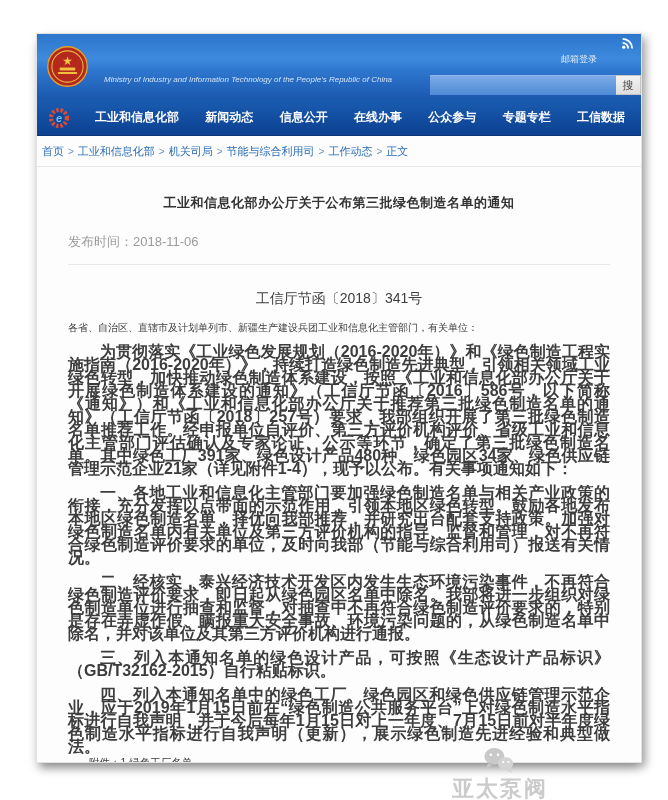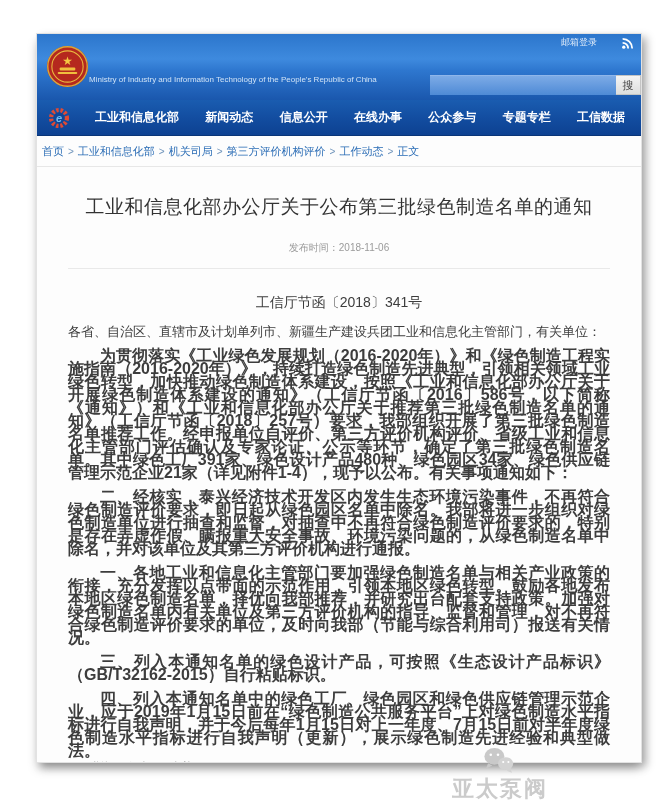--- a/index.html
+++ b/index.html
@@ -17,23 +17,23 @@
   .site-header{
     position:relative;height:66px;
     background:linear-gradient(180deg,#2c76cc 0%,#3e8ade 38%,#2e77cf 55%,#1a57ad 100%);
   }
   .emblem{position:absolute;left:9px;top:11px;width:43px;height:43px;}
   .site-title{
     position:absolute;left:57px;top:11px;color:#ffffff;font-size:19px;font-weight:bold;
     letter-spacing:1px;text-shadow:1px 1px 2px rgba(0,20,60,.45);white-space:nowrap;
   }
   .site-subtitle{
-    position:absolute;left:52px;top:41px;color:#cfe2f6;font-size:8px;white-space:nowrap;
+    position:absolute;left:67px;top:41px;color:#cfe2f6;font-size:8px;white-space:nowrap;font-style:italic;
   }
-  .mail-login{position:absolute;top:2px;right:44px;font-size:9px;color:#e2edfa;cursor:pointer;}
+  .mail-login{position:absolute;top:19px;right:44px;font-size:9px;color:#e2edfa;cursor:pointer;}
   .rss{position:absolute;top:2px;right:7px;width:13px;height:13px;cursor:pointer;}
   .search{position:absolute;bottom:5px;right:0;display:flex;align-items:stretch;}
   .search-input{
     width:186px;height:20px;border:0;outline:none;box-sizing:border-box;
     background:linear-gradient(180deg,#7dabe6 0%,#4e8ad6 100%);
     border-top:1px solid #8fb6ea;
   }
   .search-btn{
     width:25px;height:20px;border:1px solid #c4c4c4;border-left:0;box-sizing:border-box;
     background:linear-gradient(180deg,#f4f4f4,#dddddd);
@@ -53,27 +53,27 @@
   .breadcrumb{
     height:30px;line-height:30px;padding-left:5px;background:#fdfdfd;
     border-bottom:1px solid #e7e7e7;font-size:11px;white-space:nowrap;
   }
   .crumb{color:#2a6cb5;cursor:pointer;}
   .crumb-current{color:#2a6cb5;}
   .sep{color:#6f94bb;margin:0 4px;font-size:10px;}
   
   .article{padding:0 31px;color:#3d3d3d;}
   .art-title{
-    margin-top:27px;text-align:center;font-size:19px;font-weight:normal;color:#333;
+    margin-top:27px;text-align:center;font-size:13px;font-weight:bold;color:#333;
     letter-spacing:.5px;
   }
-  .pub-date{margin-top:21px;text-align:center;font-size:10px;color:#9b9b9b;}
+  .pub-date{margin-top:21px;font-size:13px;color:#9b9b9b;}
   .divider{margin-top:13px;border-top:1px solid #e9e9e9;height:0;}
   .doc-num{margin-top:25px;text-align:center;font-size:14px;color:#3d3d3d;}
-  .addressee{margin-top:13px;font-size:13px;line-height:13px;}
+  .addressee{margin-top:13px;font-size:10px;line-height:13px;}
   .body-p{
     margin:11px 0 0;font-size:16px;line-height:13px;text-indent:2em;
     text-align:justify;
     font-weight:bold;
   }
   .attachments{margin-top:3px;font-size:10.5px;line-height:13px;padding-left:21px;}
   .attach-line{padding-left:37px;}
   .signature{margin-top:15px;text-align:right;padding-right:26px;font-size:10.5px;}
   .sign-date{margin-top:17px;text-align:right;padding-right:26px;font-size:10.5px;}
   
@@ -125,32 +125,32 @@
     <span class="nav-item">工业和信息化部</span>
     <span class="nav-item">新闻动态</span>
     <span class="nav-item">信息公开</span>
     <span class="nav-item">在线办事</span>
     <span class="nav-item">公众参与</span>
     <span class="nav-item">专题专栏</span>
     <span class="nav-item">工信数据</span>
   </div>
 
   <div class="breadcrumb">
-    <span class="crumb">首页</span><span class="sep">&gt;</span><span class="crumb">工业和信息化部</span><span class="sep">&gt;</span><span class="crumb">机关司局</span><span class="sep">&gt;</span><span class="crumb">第三方评价机构评价</span><span class="sep">&gt;</span><span class="crumb">工作动态</span><span class="sep">&gt;</span><span class="crumb-current">正文</span>
+    <span class="crumb">首页</span><span class="sep">&gt;</span><span class="crumb">工业和信息化部</span><span class="sep">&gt;</span><span class="crumb">机关司局</span><span class="sep">&gt;</span><span class="crumb">节能与综合利用司</span><span class="sep">&gt;</span><span class="crumb">工作动态</span><span class="sep">&gt;</span><span class="crumb-current">正文</span>
   </div>
 
   <div class="article">
     <div class="art-title">工业和信息化部办公厅关于公布第三批绿色制造名单的通知</div>
     <div class="pub-date"><span>发布时间：</span><span>2018-11-06</span></div>
     <div class="divider"></div>
     <div class="doc-num">工信厅节函〔2018〕341号</div>
     <div class="addressee">各省、自治区、直辖市及计划单列市、新疆生产建设兵团工业和信息化主管部门，有关单位：</div>
     <p class="body-p">为贯彻落实《工业绿色发展规划（2016-2020年）》和《绿色制造工程实施指南（2016-2020年）》，持续打造绿色制造先进典型，引领相关领域工业绿色转型，加快推动绿色制造体系建设，按照《工业和信息化部办公厅关于开展绿色制造体系建设的通知》（工信厅节函〔2016〕586号，以下简称《通知》）和《工业和信息化部办公厅关于推荐第三批绿色制造名单的通知》（工信厅节函〔2018〕257号）要求，我部组织开展了第三批绿色制造名单推荐工作。经申报单位自评价、第三方评价机构评价、省级工业和信息化主管部门评估确认及专家论证、公示等环节，确定了第三批绿色制造名单。其中绿色工厂391家、绿色设计产品480种、绿色园区34家、绿色供应链管理示范企业21家（详见附件1-4），现予以公布。有关事项通知如下：</p>
+    <p class="body-p">一、各地工业和信息化主管部门要加强绿色制造名单与相关产业政策的衔接，充分发挥以点带面的示范作用，引领本地区绿色转型。鼓励各地发布本地区绿色制造名单，择优向我部推荐，并研究出台配套支持政策。加强对绿色制造名单内有关单位及第三方评价机构的指导、监督和管理，对不再符合绿色制造评价要求的单位，及时向我部（节能与综合利用司）报送有关情况。</p>
     <p class="body-p">二、经核实，泰兴经济技术开发区内发生生态环境污染事件，不再符合绿色制造评价要求，即日起从绿色园区名单中除名。我部将进一步组织对绿色制造单位进行抽查和监督，对抽查中不再符合绿色制造评价要求的，特别是存在弄虚作假、瞒报重大安全事故、环境污染问题的，从绿色制造名单中除名，并对该单位及其第三方评价机构进行通报。</p>
-    <p class="body-p">一、各地工业和信息化主管部门要加强绿色制造名单与相关产业政策的衔接，充分发挥以点带面的示范作用，引领本地区绿色转型。鼓励各地发布本地区绿色制造名单，择优向我部推荐，并研究出台配套支持政策。加强对绿色制造名单内有关单位及第三方评价机构的指导、监督和管理，对不再符合绿色制造评价要求的单位，及时向我部（节能与综合利用司）报送有关情况。</p>
     <p class="body-p">三、列入本通知名单的绿色设计产品，可按照《生态设计产品标识》（GB/T32162-2015）自行粘贴标识。</p>
     <p class="body-p">四、列入本通知名单中的绿色工厂、绿色园区和绿色供应链管理示范企业，应于2019年1月15日前在“绿色制造公共服务平台”上对绿色制造水平指标进行自我声明，并于今后每年1月15日对上一年度、7月15日前对半年度绿色制造水平指标进行自我声明（更新），展示绿色制造先进经验和典型做法。</p>
     <div class="attachments">
       <div><span>附件：</span><span>1.绿色工厂名单</span></div>
       <div class="attach-line">2.绿色设计产品名单</div>
       <div class="attach-line">4.绿色供应链管理示范企业名单</div>
     </div>
     <div class="signature">工业和信息化部办公厅</div>
     <div class="sign-date">2018年10月29日</div>
   </div>

